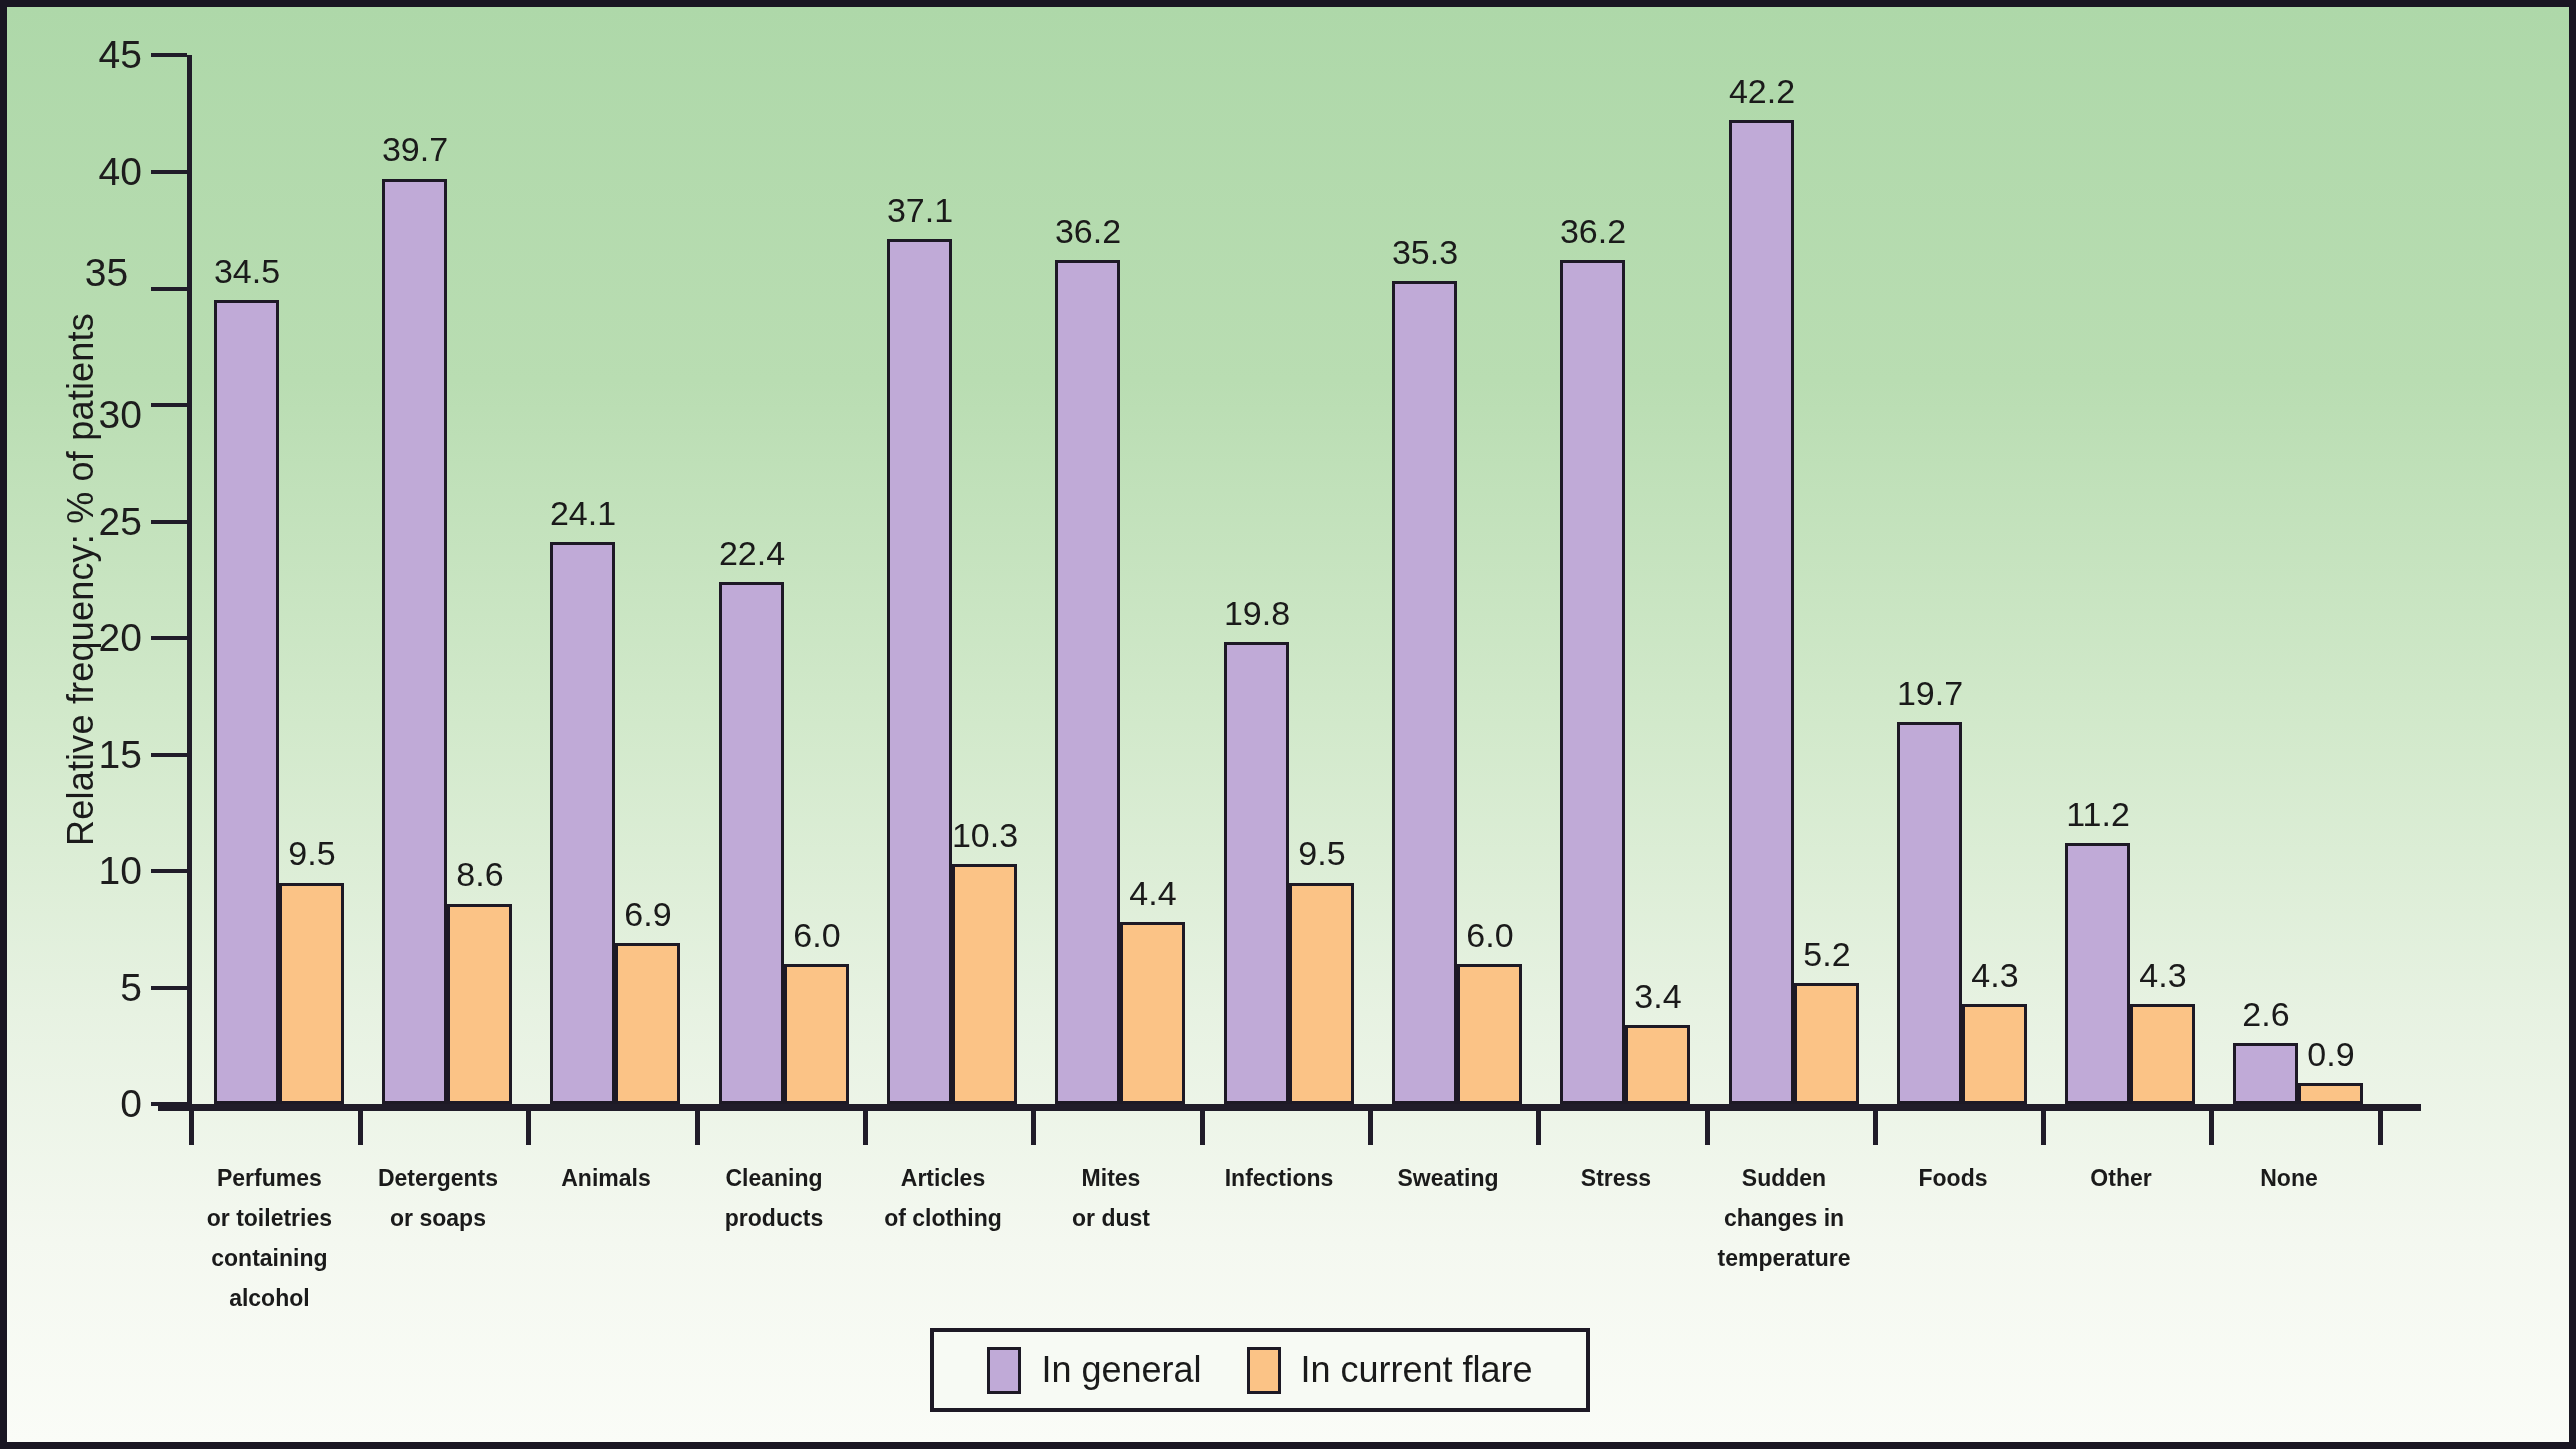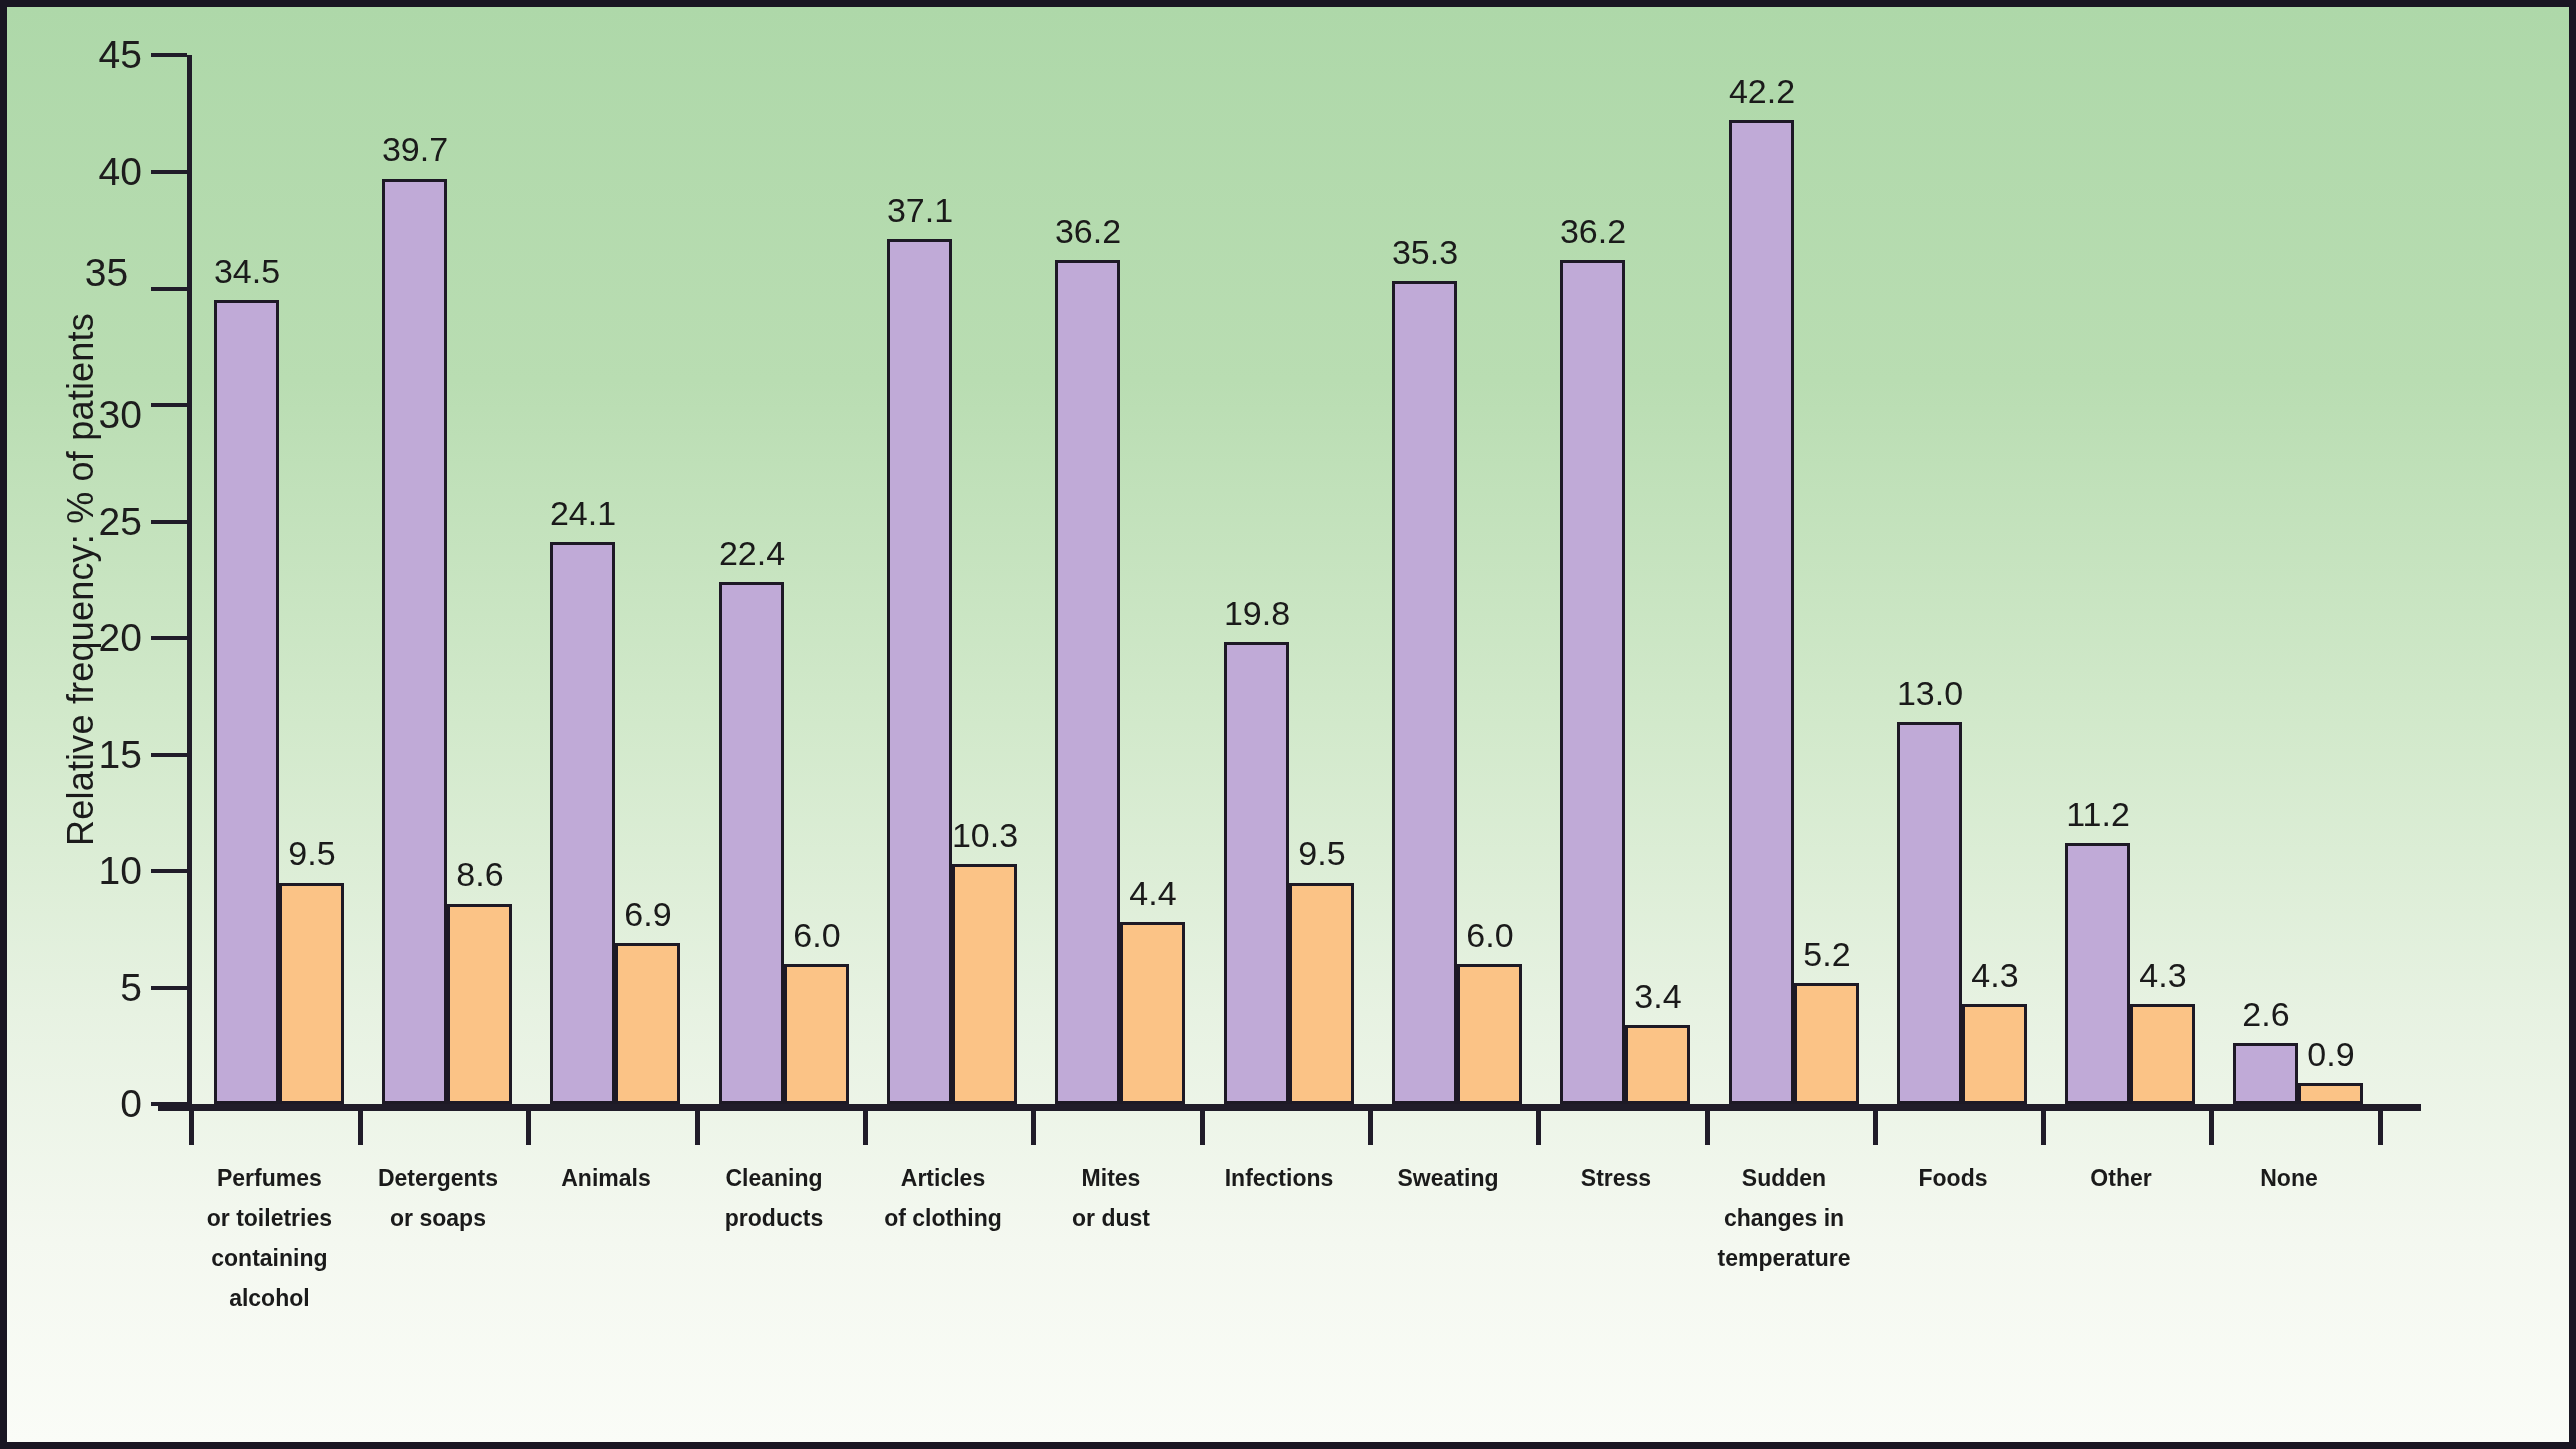--- a/index.html
+++ b/index.html
@@ -188,21 +188,21 @@
           <div class="bar-value" style="left: 39px; width: 118px; top: 922px;">3.4</div>
         </div>
         <div class="group" style="left: 1542px; width: 130px;">
           <div class="bar general" style="left: 0px; width: 65px; height: 984px; background: rgb(192, 170, 215);"></div>
           <div class="bar-value" style="left: -26px; width: 118px; top: 17px;">42.2</div>
           <div class="bar flare" style="left: 65px; width: 65px; height: 121px; background: rgb(251, 195, 134);"></div>
           <div class="bar-value" style="left: 39px; width: 118px; top: 880px;">5.2</div>
         </div>
         <div class="group" style="left: 1710px; width: 130px;">
           <div class="bar general" style="left: 0px; width: 65px; height: 382px; background: rgb(192, 170, 215);"></div>
-          <div class="bar-value" style="left: -26px; width: 118px; top: 619px;">13.0</div>
+          <div class="bar-value" style="left: -26px; width: 118px; top: 619px;">19.7</div>
           <div class="bar flare" style="left: 65px; width: 65px; height: 100px; background: rgb(251, 195, 134);"></div>
           <div class="bar-value" style="left: 39px; width: 118px; top: 901px;">4.3</div>
         </div>
         <div class="group" style="left: 1878px; width: 130px;">
           <div class="bar general" style="left: 0px; width: 65px; height: 261px; background: rgb(192, 170, 215);"></div>
           <div class="bar-value" style="left: -26px; width: 118px; top: 740px;">11.2</div>
           <div class="bar flare" style="left: 65px; width: 65px; height: 100px; background: rgb(251, 195, 134);"></div>
           <div class="bar-value" style="left: 39px; width: 118px; top: 901px;">4.3</div>
         </div>
         <div class="group" style="left: 2046px; width: 130px;">
@@ -248,15 +248,25 @@
         <div class="cat-label" style="left: 1513px; width: 168px;">Sudden
 changes in
 temperature</div>
         <div class="cat-label" style="left: 1682px; width: 168px;">Foods</div>
         <div class="cat-label" style="left: 1850px; width: 168px;">Other</div>
         <div class="cat-label" style="left: 2018px; width: 168px;">None</div>
       </div>
 
   </div>
 
+  <div id="legend">
+      <div class="legend-item">
+        <span class="legend-swatch general" style="background: rgb(192, 170, 215);"></span>
+        <span class="legend-text">In general</span>
+      </div>
+      <div class="legend-item">
+        <span class="legend-swatch flare" style="background: rgb(251, 195, 134);"></span>
+        <span class="legend-text">In current flare</span>
+      </div>
+    </div>
 
 </div>
 
 
 </body></html>

